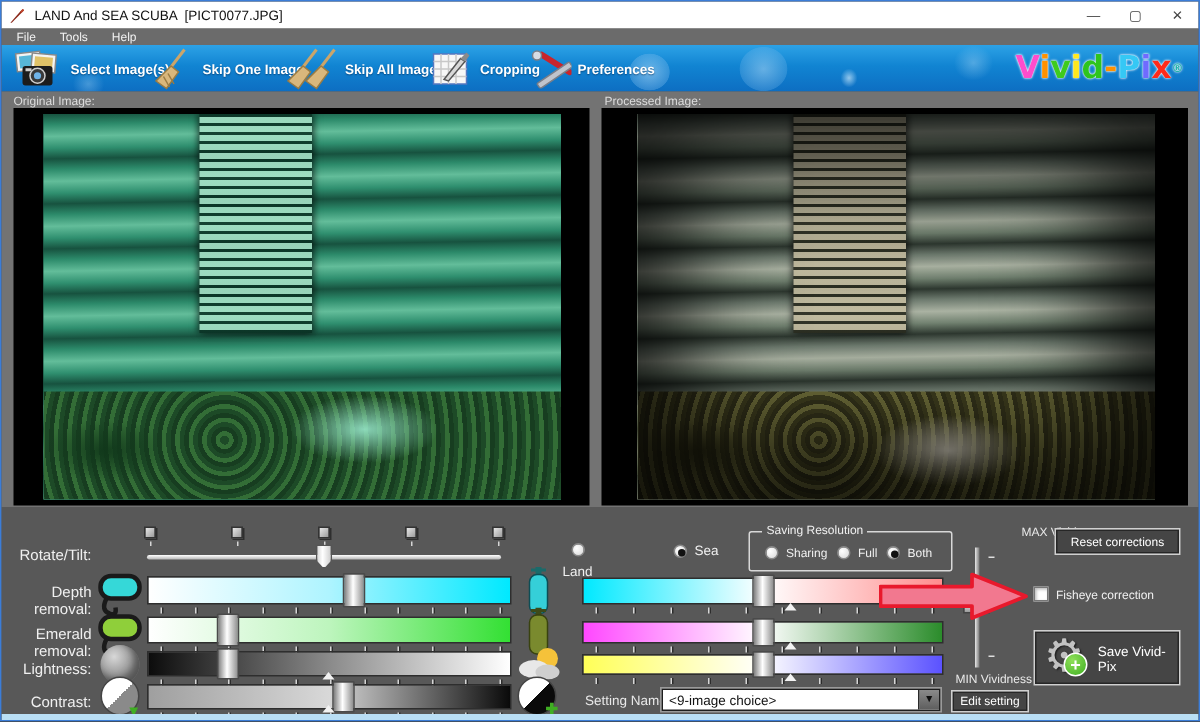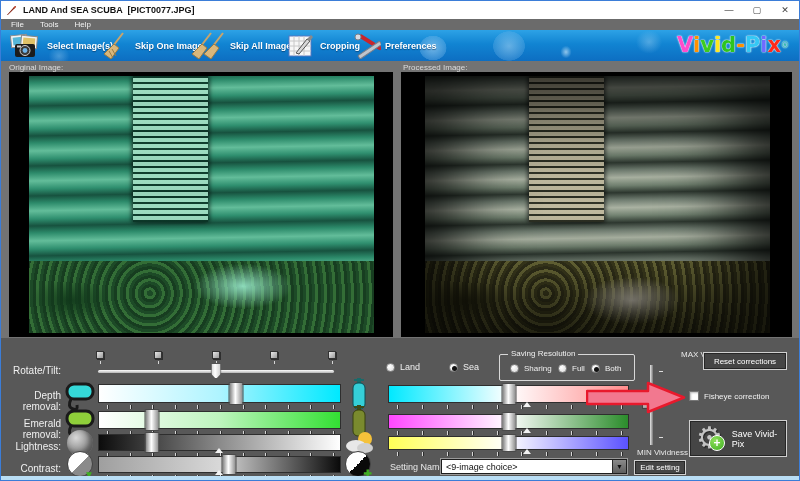--- a/index.html
+++ b/index.html
@@ -4,21 +4,21 @@
 <style>
   html,body{margin:0;padding:0;background:#2a2a2a;}
   *{box-sizing:border-box;}
   .window{position:relative;width:800px;height:481px;overflow:hidden;
     font-family:"Liberation Sans",sans-serif;
     border:1px solid #3b7dd8;background:#585858;}
   
   .titlebar{position:absolute;left:0;top:0;width:100%;height:18px;background:#ffffff;
     display:flex;align-items:center;}
   .appicon{width:11px;height:11px;margin:0 6px 0 5px;}
-  .titletext{font-size:9px;font-weight:700;color:#111;white-space:pre;}
+  .titletext{font-size:9px;font-weight:400;color:#111;white-space:pre;}
   .caption-btns{position:absolute;right:0;top:0;height:18px;display:flex;}
   .cap{width:28px;height:18px;display:flex;align-items:center;justify-content:center;
     color:#444;font-size:9px;line-height:1;cursor:default;}
   
   .menubar{position:absolute;left:0;top:18px;width:100%;height:11px;background:#6b6b6b;
     display:flex;align-items:center;padding-left:10px;gap:16px;}
   .menuitem{color:#f2f2f2;font-size:8px;}
   
   .toolbar{position:absolute;left:0;top:29px;width:100%;height:31px;
     background:
@@ -321,21 +321,21 @@
         <i></i>
         <i></i>
         <i></i>
       </div>
     <div class="cmark" style="left:218px;top:132px;"></div>
     <div style="position:absolute;left:344px;top:113px;width:26px;height:26px;border-radius:50%;
          background:linear-gradient(135deg,#ffffff 50%,#0a0a0a 50%);border:1px solid #444;">
       <span style="position:absolute;right:-2px;bottom:-3px;color:#3fae22;font-size:10px;font-weight:700;">✚</span>
     </div>
 
-    <label class="radio" style="left:385px;top:24px;">
+    <label class="radio" style="left:374px;top:24px;flex-direction:column;">
       <span class="rdot"></span>
       <span class="rtext">Land</span>
     </label>
     <label class="radio" style="left:448px;top:24px;">
       <span class="rdot on"></span>
       <span class="rtext">Sea</span>
     </label>
 
     <div class="groupbox" style="left:498px;top:16px;width:136px;height:27px;">
       <span class="grouptitle">Saving Resolution</span>

